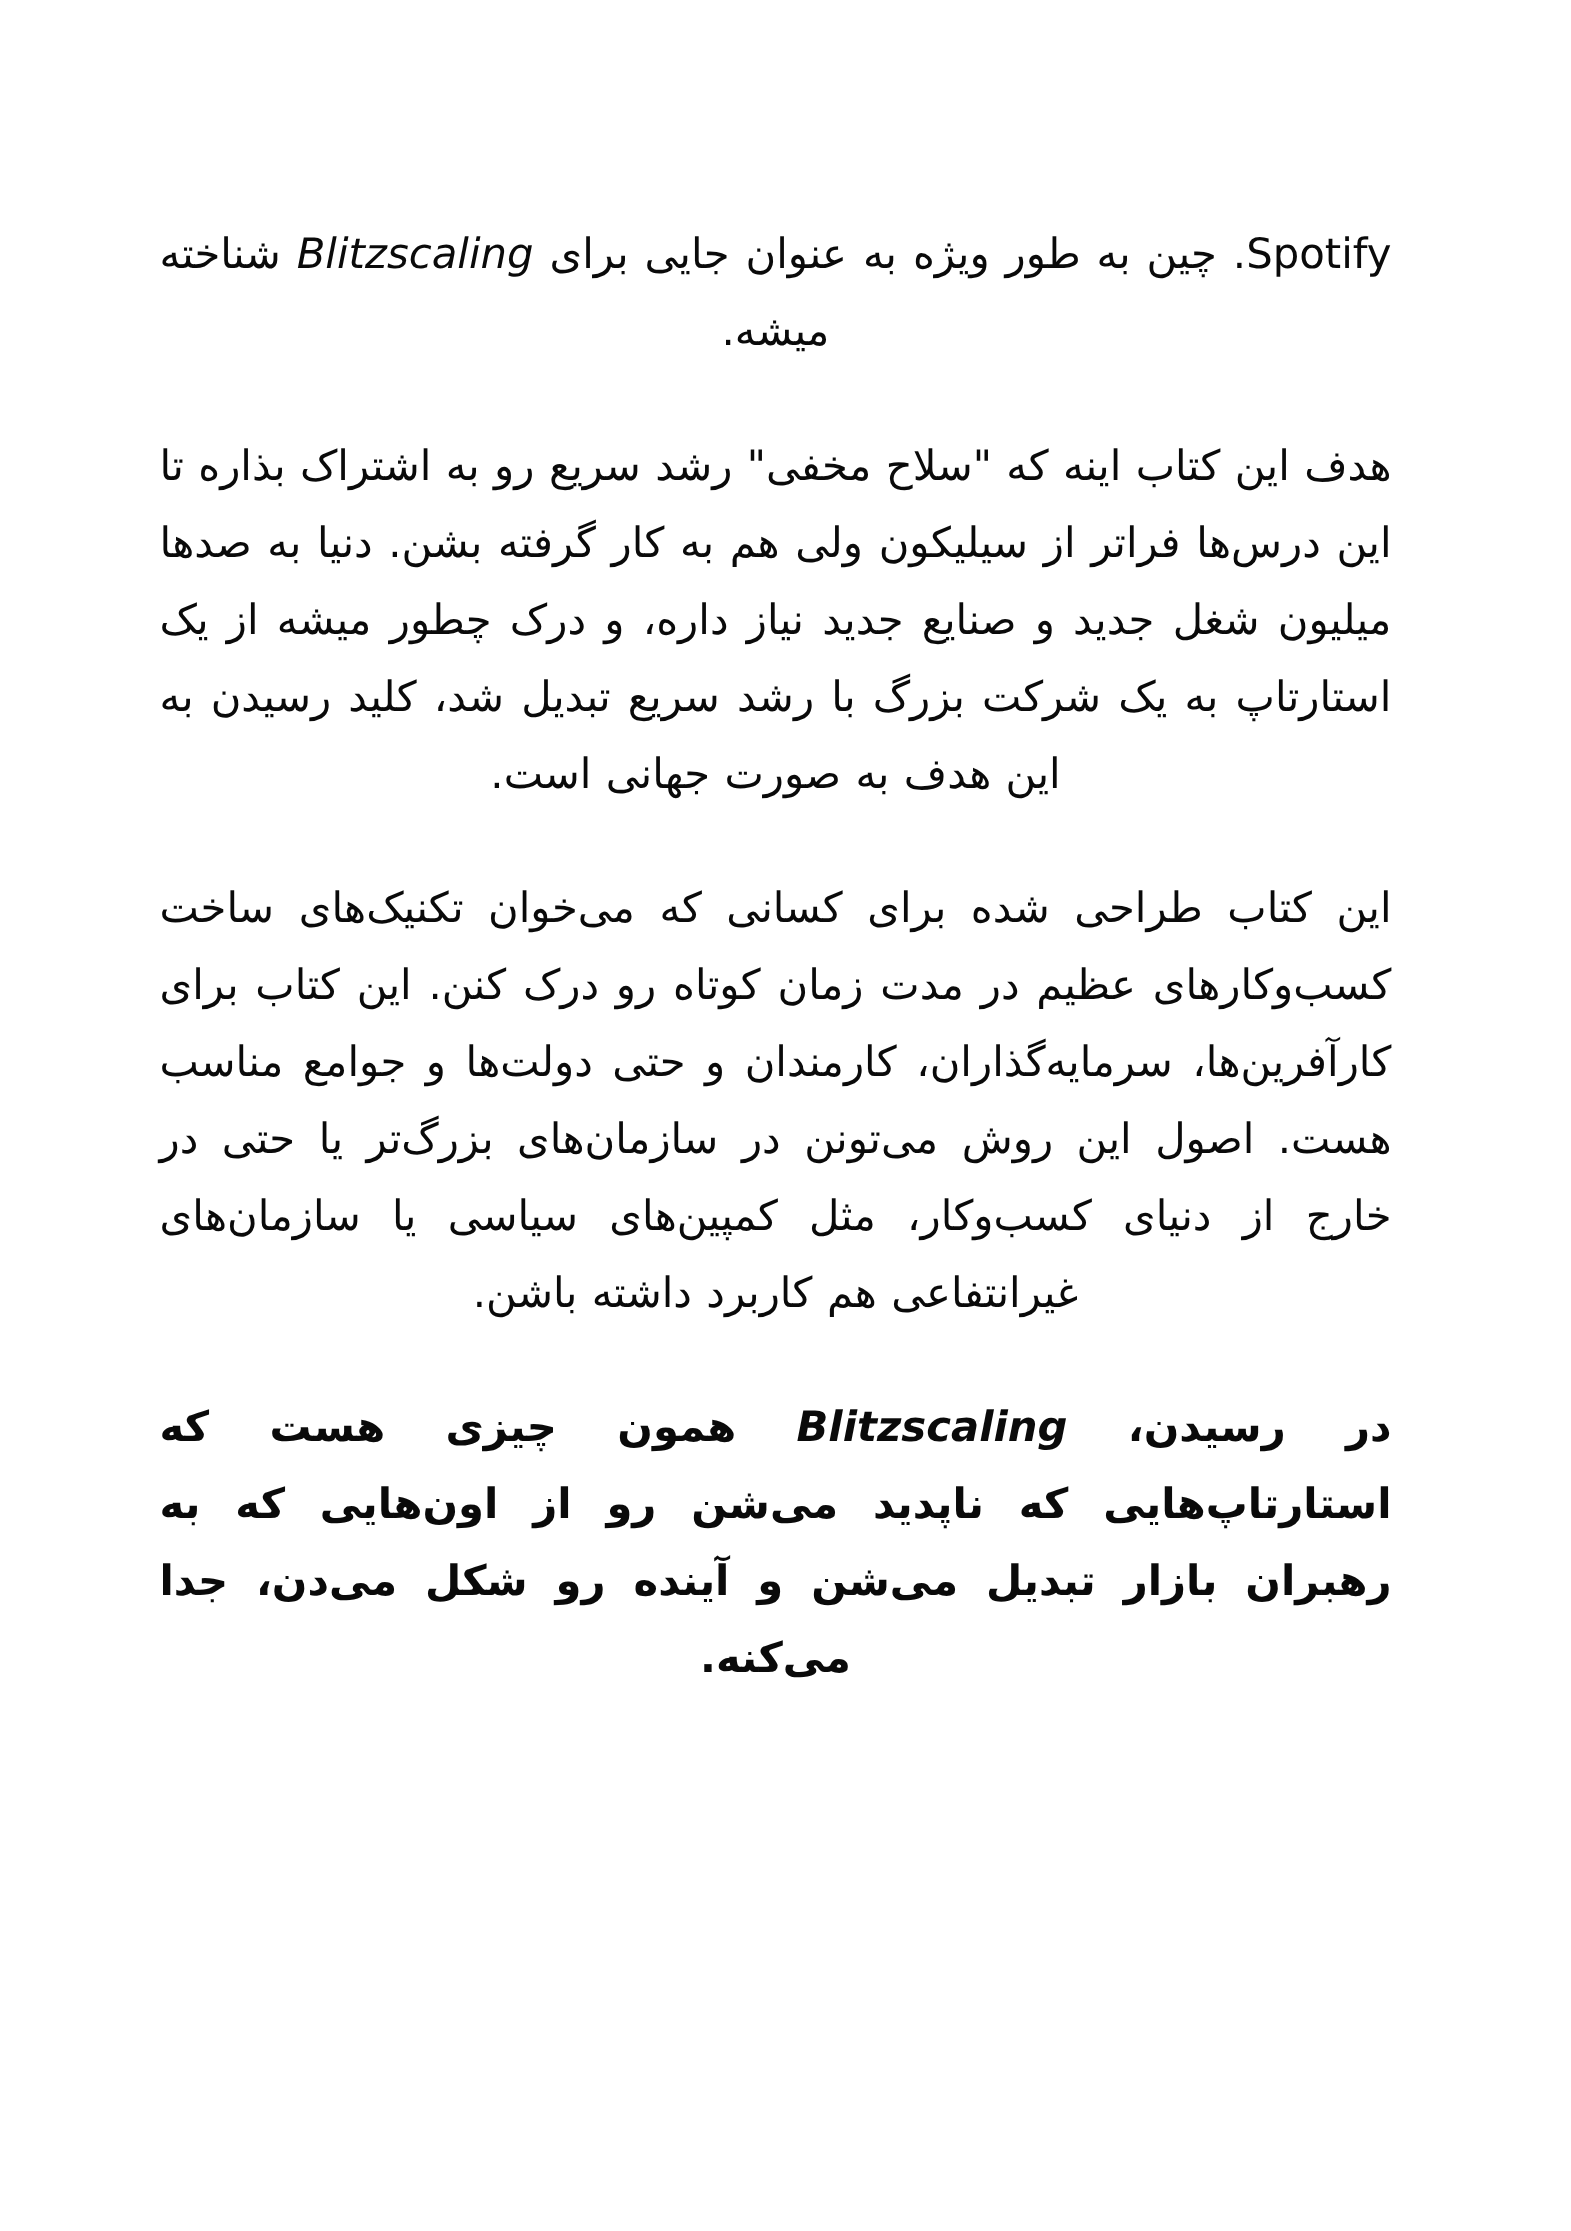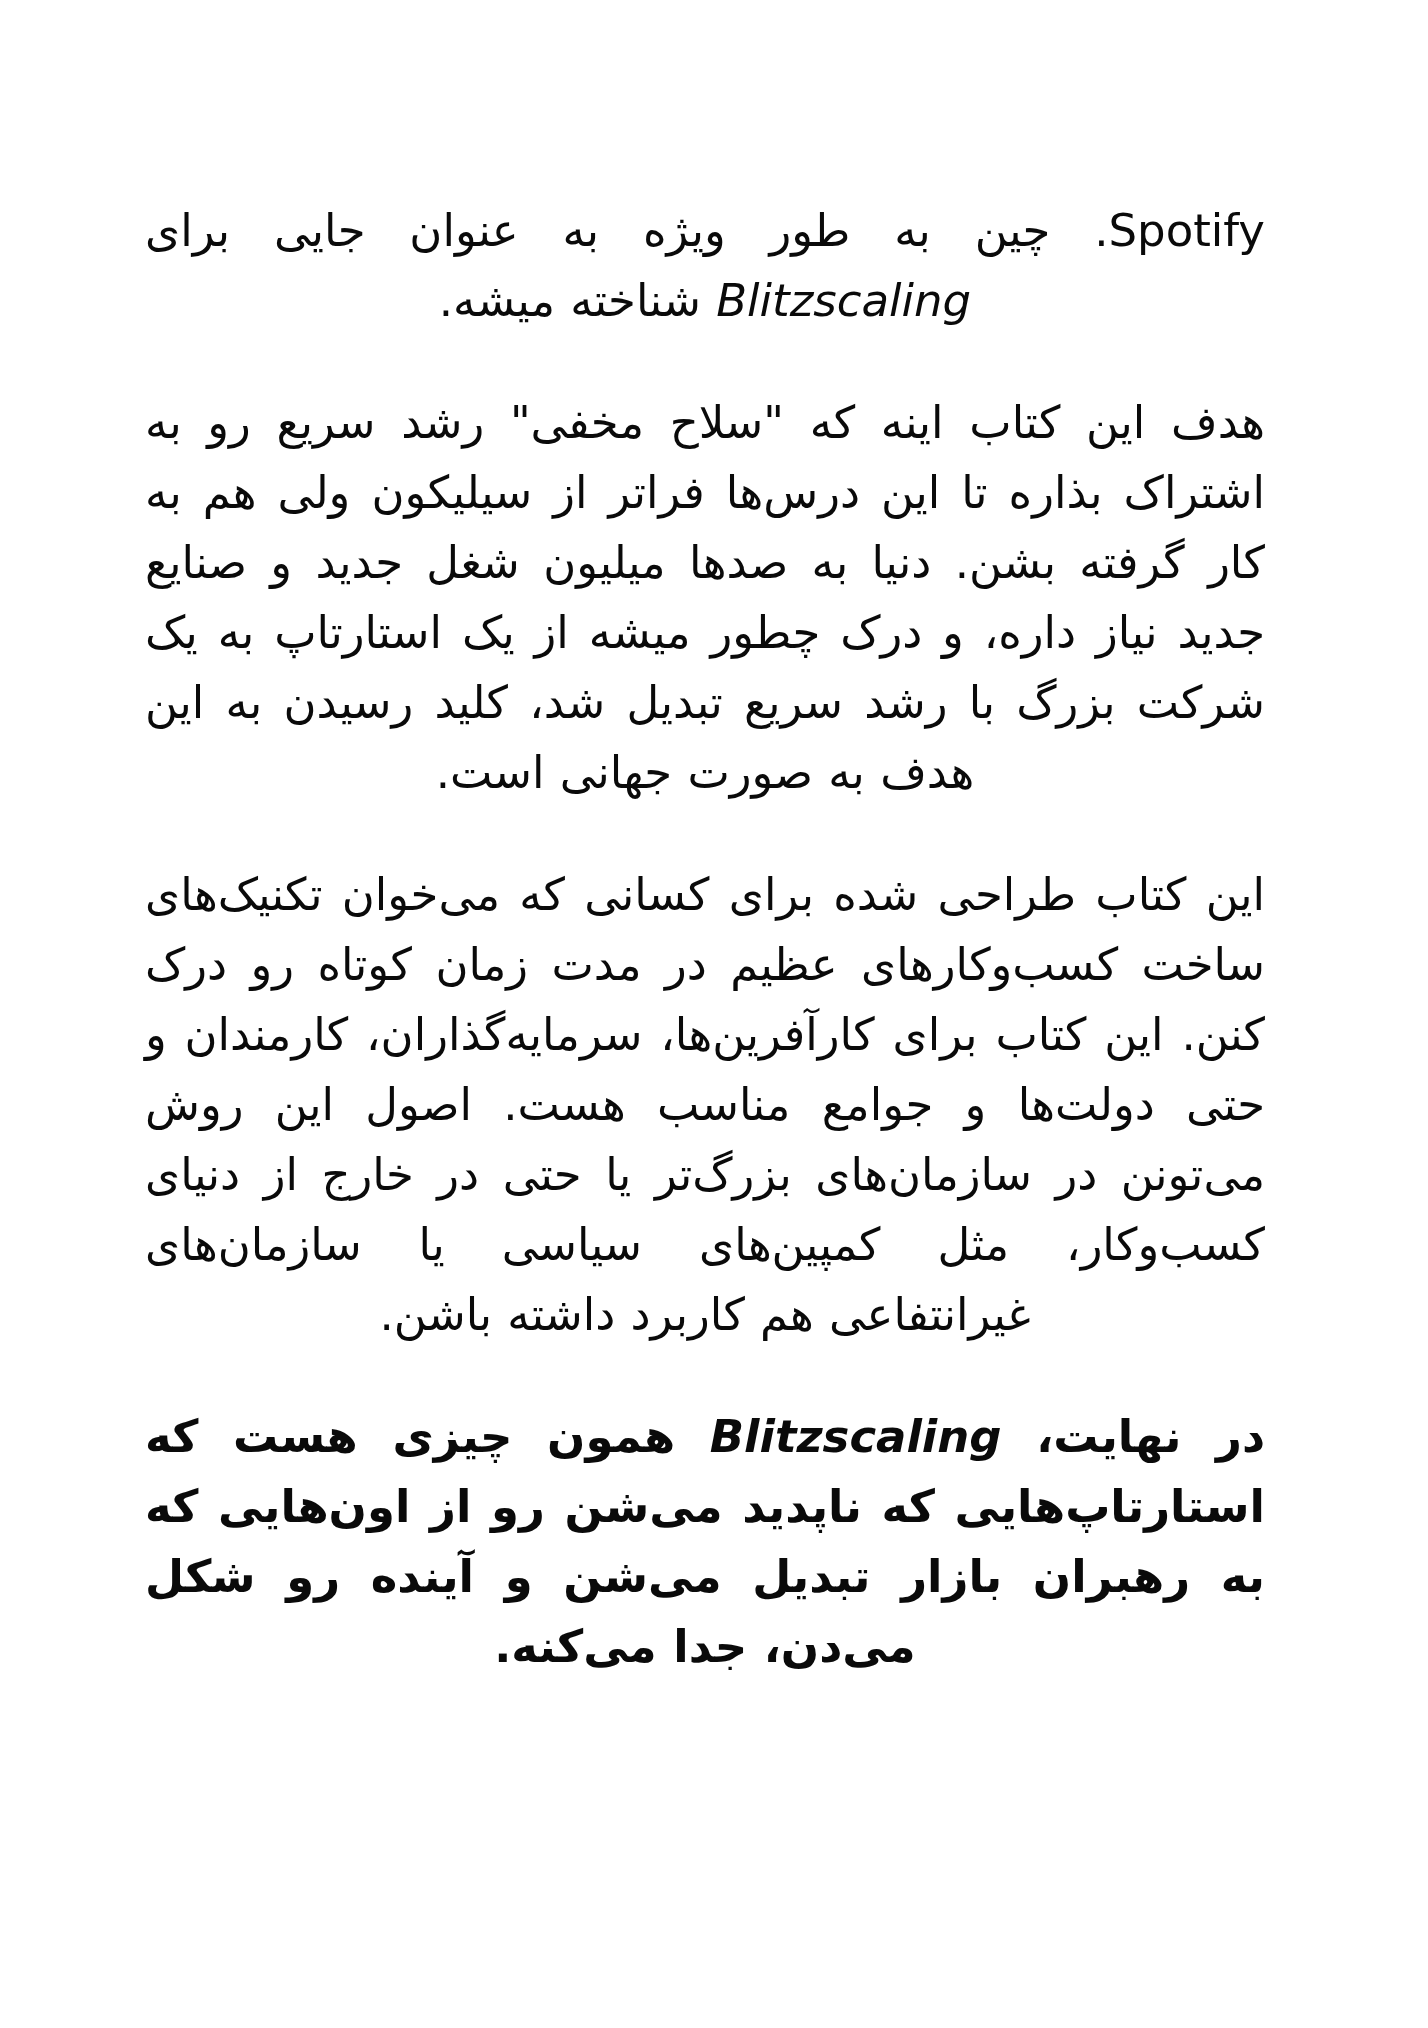--- a/index.html
+++ b/index.html
@@ -31,21 +31,21 @@
     top: 196px;
     right: 163px;
     left: 145px;
     direction: rtl;
     text-align: justify;
     text-align-last: center;
   }
 
   p.para {
     margin: 0 0 52px 0;
-    font-size: 45px;
+    font-size: 38px;
     line-height: 70px;
     font-weight: 400;
     letter-spacing: 0;
     word-spacing: 1px;
     text-align: justify;
     text-align-last: center;
     direction: rtl;
   }
 
   p.para:last-child {
@@ -93,18 +93,18 @@
 
     <p class="para">
       <span>هدف این کتاب اینه که "سلاح مخفی" رشد سریع رو به اشتراک بذاره تا این درس‌ها فراتر از سیلیکون ولی هم به کار گرفته بشن. دنیا به صدها میلیون شغل جدید و صنایع جدید نیاز داره، و درک چطور میشه از یک استارتاپ به یک شرکت بزرگ با رشد سریع تبدیل شد، کلید رسیدن به این هدف به صورت جهانی است.</span>
     </p>
 
     <p class="para">
       <span>این کتاب طراحی شده برای کسانی که می‌خوان تکنیک‌های ساخت کسب‌وکارهای عظیم در مدت زمان کوتاه رو درک کنن. این کتاب برای کارآفرین‌ها، سرمایه‌گذاران، کارمندان و حتی دولت‌ها و جوامع مناسب هست. اصول این روش می‌تونن در سازمان‌های بزرگ‌تر یا حتی در خارج از دنیای کسب‌وکار، مثل کمپین‌های سیاسی یا سازمان‌های غیرانتفاعی هم کاربرد داشته باشن.</span>
     </p>
 
     <p class="para bold">
-      <span>در نهایت، </span><span class="bold-italic-latin">Blitzscaling</span><span> همون چیزی هست که استارتاپ‌هایی که ناپدید می‌شن رو از اون‌هایی که به رهبران بازار تبدیل می‌شن و آینده رو شکل می‌دن، جدا می‌کنه.</span>
+      <span>در رسیدن، </span><span class="bold-italic-latin">Blitzscaling</span><span> همون چیزی هست که استارتاپ‌هایی که ناپدید می‌شن رو از اون‌هایی که به رهبران بازار تبدیل می‌شن و آینده رو شکل می‌دن، جدا می‌کنه.</span>
     </p>
 
 
   </div>
 </div>
 
 </body></html>

